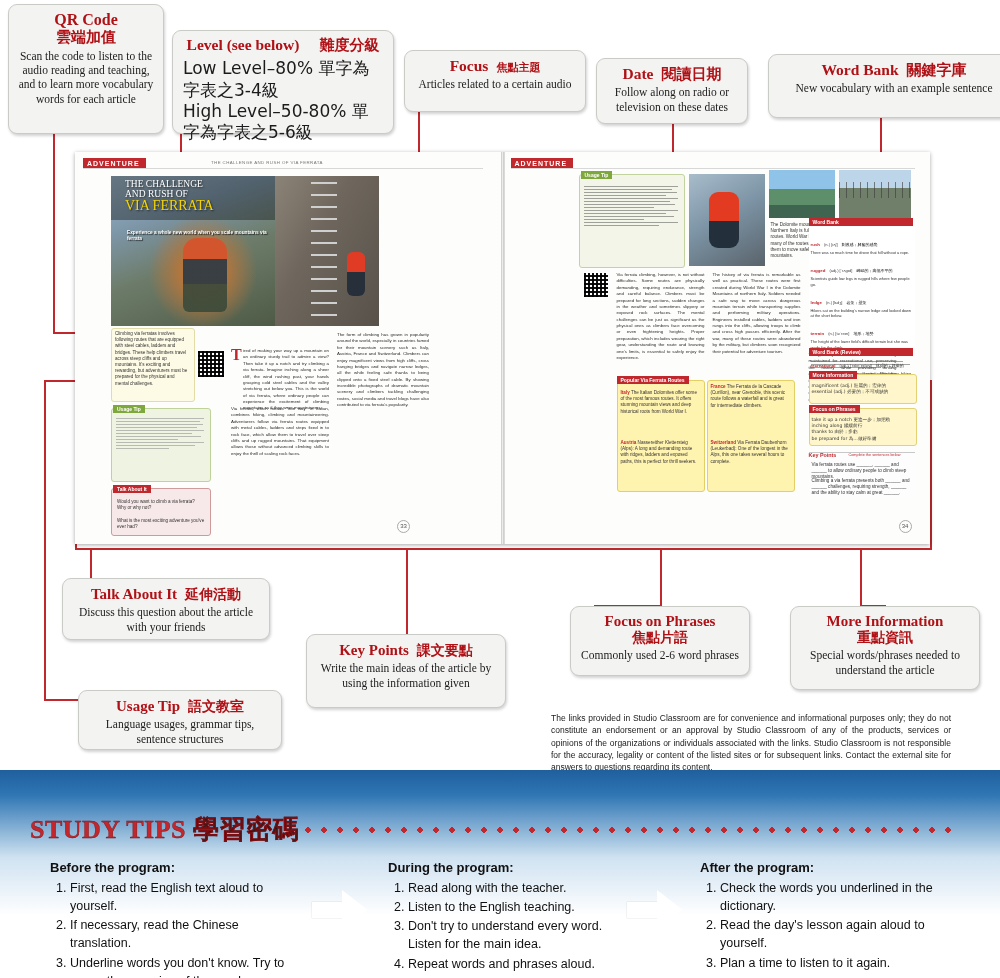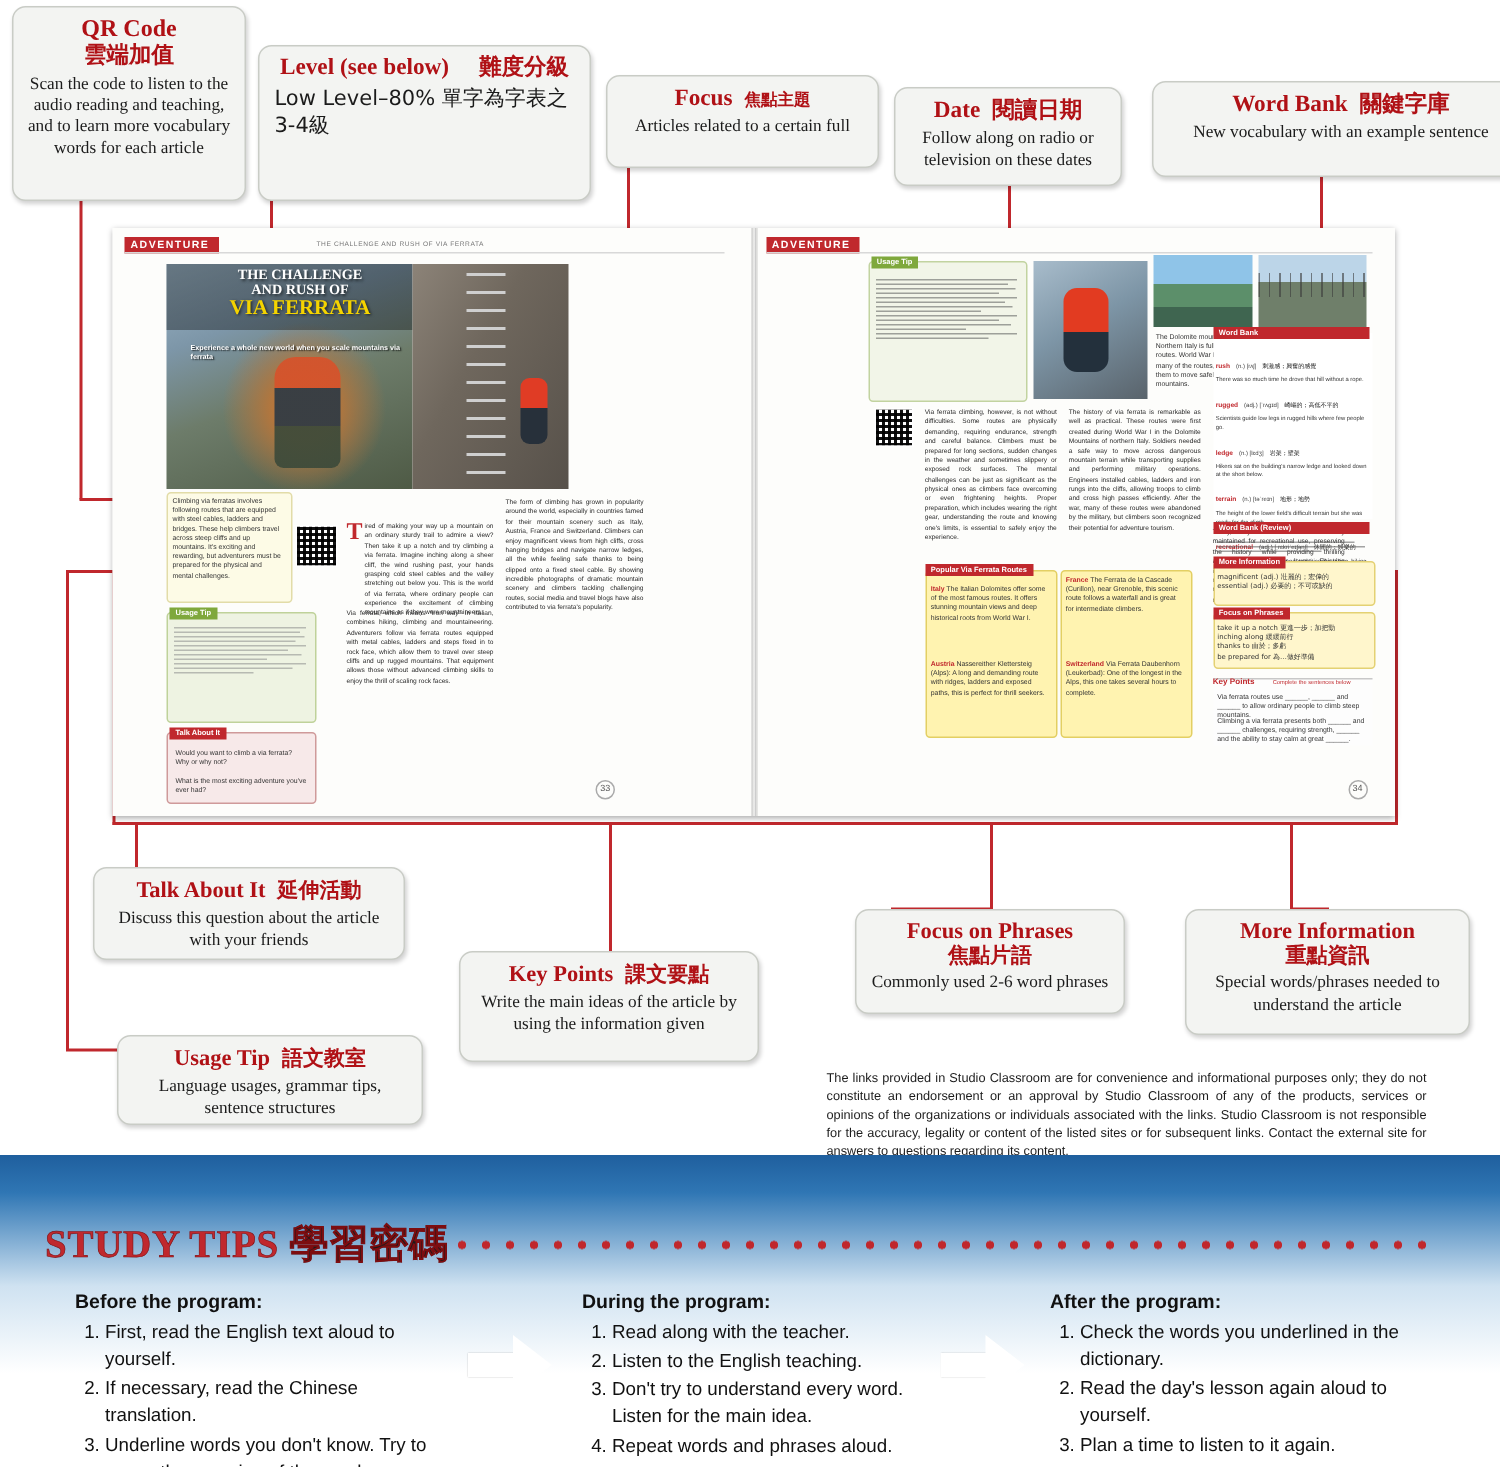--- a/index.html
+++ b/index.html
@@ -67,21 +67,21 @@
             font-family:"Liberation Sans", sans-serif; }
 
   .photo { position:absolute; overflow:hidden; }
   .cap { position:absolute; font-size:4.6px; color:#333; line-height:1.35;
          font-family:"Liberation Sans", sans-serif; }
 
   .coltext { position:absolute; font-size:4.4px; line-height:1.45; color:#2a2a2a;
              text-align:justify; font-family:"Liberation Sans", sans-serif; }
 
   .titleblock { position:absolute; color:#fff; font-family:"Liberation Serif", serif;
-                font-weight:bold; text-shadow:1px 1px 2px rgba(0,0,0,.6);text-align:center; }
+                font-weight:normal; text-shadow:1px 1px 2px rgba(0,0,0,.6); }
 
   .yellowbox { position:absolute; background:#f5d400; border-radius:3px; }
   .greenbox  { position:absolute; background:#e7efd6; border:1px solid #b9cd92; border-radius:3px; }
   .redbox    { position:absolute; background:#f7e9e9; border:1px solid #cf9a9a; border-radius:3px; }
   .boxttl    { position:absolute; background:#c0282d; color:#fff; font-size:5px; font-weight:bold;
                padding:1px 4px; font-family:"Liberation Sans", sans-serif; }
   .tinylines { position:absolute; }
   .tinylines i { display:block; background:#8a8a8a; height:1px; margin-bottom:2px; opacity:.55; }
   .tinylines.dark i { background:#5a5a5a; }
   .qr { position:absolute; background:
@@ -171,31 +171,32 @@
   <div class="ttl" style="font-size:16px;">QR Code</div>
   <div class="ttl cn" style="font-size:15px;">雲端加值</div>
   <div class="body">Scan the code to listen to the audio reading and teaching, and to learn more vocabulary words for each article</div>
 </div>
 
 <div class="callout" style="left:172px; top:30px; width:222px; height:104px; text-align:left; padding:5px 10px;">
   <div style="text-align:center;">
     <span class="ttl" style="font-size:15.5px;">Level (see below)</span>
     <span class="ttl cn" style="font-size:15px; margin-left:16px;">難度分級</span>
   </div>
-  <div class="body" style="text-align:left; font-size:14px; margin-top:4px;">
+  <div class="body" style="text-align:left; font-size:17px; margin-top:4px;">
     <div class="cn">Low Level–80%  單字為字表之3-4級</div>
+    <div class="cn">High Level–50-80%  單字為字表之5-6級</div>
   </div>
 </div>
 
 <div class="callout" style="left:404px; top:50px; width:182px; height:62px;">
   <div>
     <span class="ttl" style="font-size:15.5px;">Focus</span>
     <span class="ttl cn" style="font-size:11px; margin-left:4px;">焦點主題</span>
   </div>
-  <div class="body">Articles related to a certain full</div>
+  <div class="body">Articles related to a certain audio</div>
 </div>
 
 <div class="callout" style="left:596px; top:58px; width:152px; height:66px;">
   <div>
     <span class="ttl" style="font-size:15.5px;">Date</span>
     <span class="ttl cn" style="font-size:15px; margin-left:4px;">閱讀日期</span>
   </div>
   <div class="body">Follow along on radio or television on these dates</div>
 </div>
 

